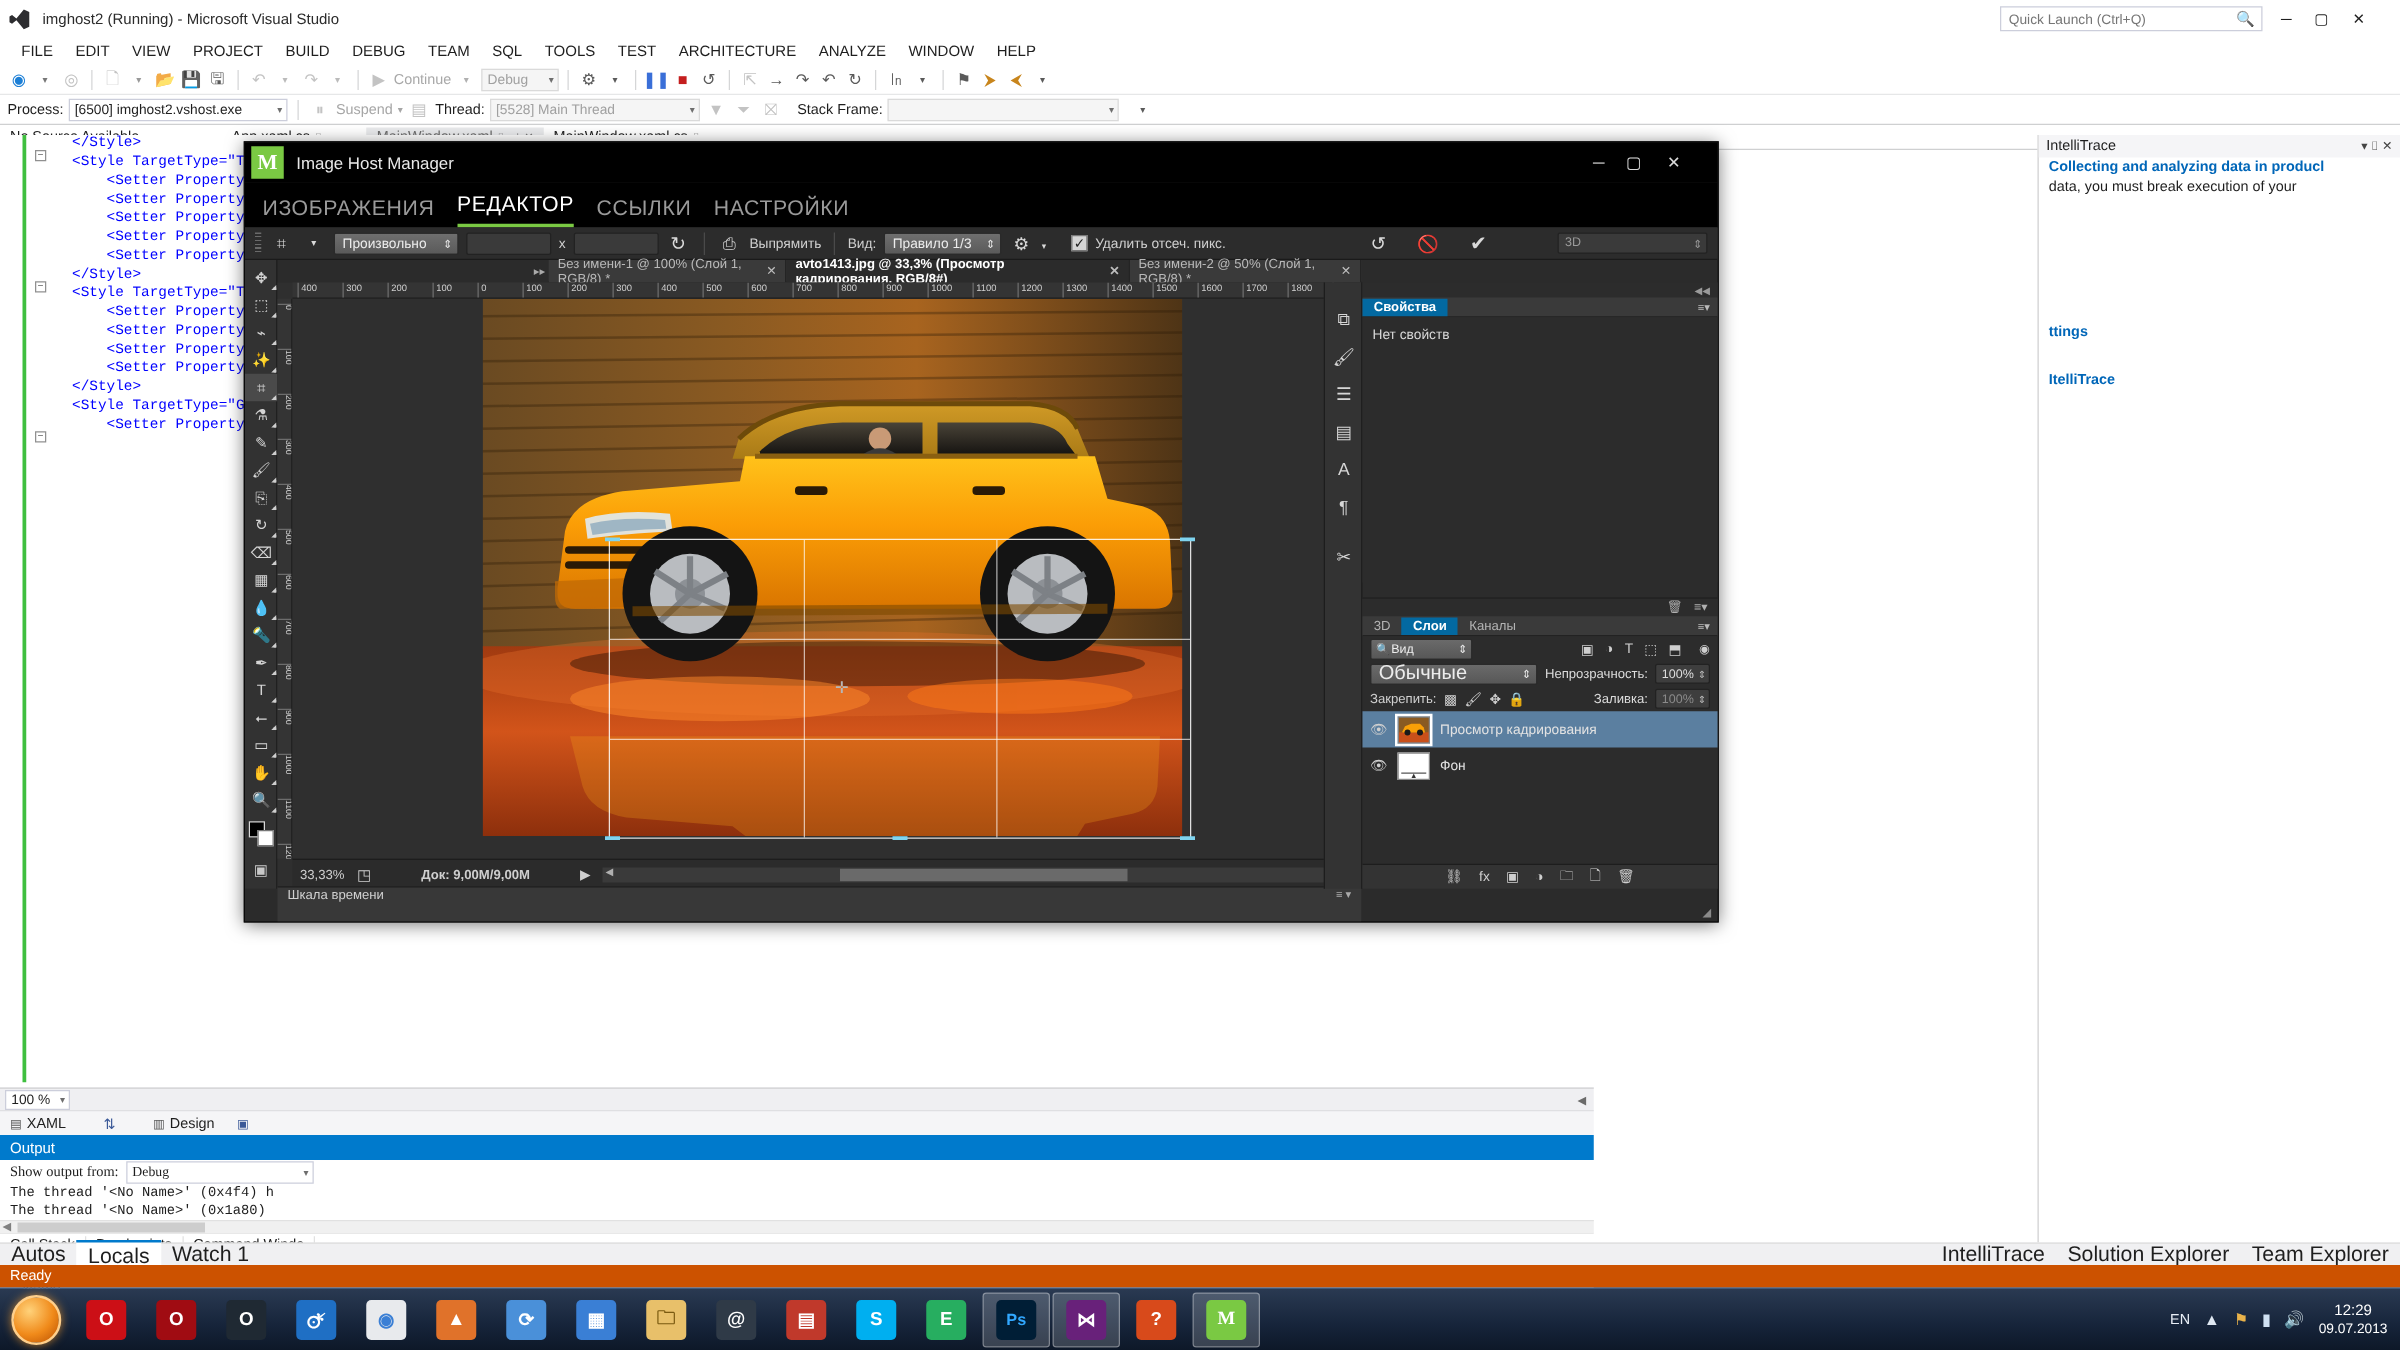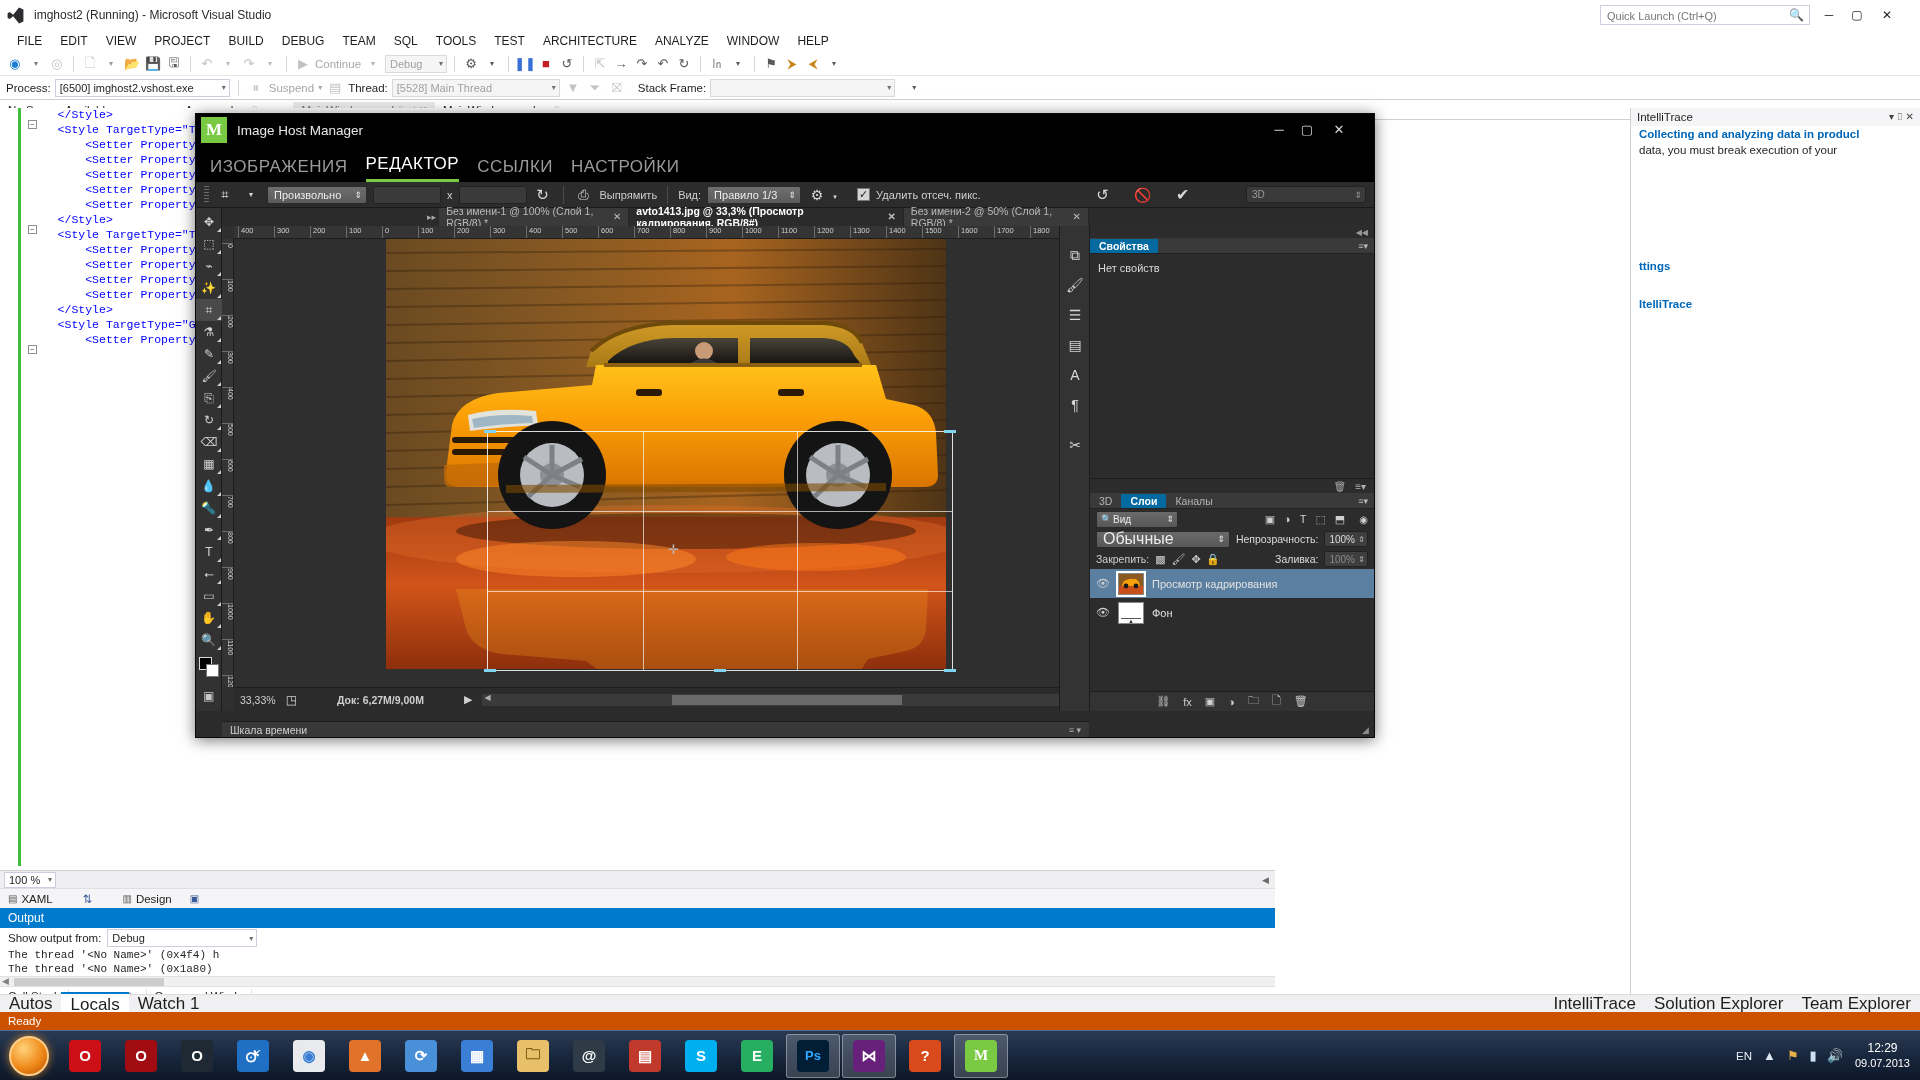--- a/index.html
+++ b/index.html
@@ -83,21 +83,21 @@
   }
   #vs-designtabs{
     position:absolute;left:0;bottom:122px;width:1275px;height:20px;background:#f5f5f7;
     display:flex;align-items:center;font-size:11.5px;gap:10px;padding-left:8px;border-top:1px solid #dfdfe2;
   }
   
   #vs-output{
     position:absolute;left:0;bottom:0;width:1275px;height:122px;background:#ffffff;
   }
   #out-header{height:20px;background:#007acc;color:#fff;display:flex;align-items:center;padding-left:8px;font-size:12px;}
-  #out-from{height:20px;display:flex;align-items:center;gap:6px;font-size:11.5px;padding-left:8px;}
+  #out-from{height:20px;display:flex;align-items:center;gap:6px;font-size:11.5px;padding-left:8px;font-family:Liberation Serif, serif;}
   #out-body{font-family:"Liberation Mono", monospace;font-size:11px;color:#1e1e1e;padding-left:8px;line-height:14px;}
   #out-scroll{height:10px;background:#f0f0f0;border-top:1px solid #e1e1e1;position:relative;}
   #out-scroll .thumbx{position:absolute;left:14px;top:1px;height:8px;width:150px;background:#cdcdcd;}
   #out-tabs{height:18px;display:flex;align-items:center;font-size:11.5px;border-top:1px solid #e1e1e1;}
   #out-tabs .t{padding:1px 8px;border-right:1px solid #e1e1e1;}
   #locals-head{height:18px;background:#f5f5f7;font-size:11.5px;padding-left:8px;display:flex;align-items:center;}
   #locals-col{height:16px;font-size:11.5px;padding-left:18px;color:#6a6a6a;display:flex;align-items:center;border-top:1px solid #e6e6e6;}
   
   #vs-right{
     position:absolute;right:0;top:108px;width:290px;bottom:36px;background:#ffffff;
@@ -193,22 +193,22 @@
   #cropbox .v1{left:33.33%;} #cropbox .v2{left:66.66%;}
   #cropbox .h1,#cropbox .h2{position:absolute;left:0;right:0;height:1px;background:rgba(255,255,255,.65);}
   #cropbox .h1{top:33.33%;} #cropbox .h2{top:66.66%;}
   .handle{position:absolute;width:9px;height:3px;background:#7fd4ef;}
   #ps-vscroll{position:absolute;right:0;top:13px;bottom:24px;width:14px;background:#2a2a2a;border-left:1px solid #1d1d1d;}
   #ps-vscroll .thumb{position:absolute;left:2px;top:110px;width:10px;height:120px;background:#6a6a6a;border-radius:2px;}
   #ps-statusbar{position:absolute;left:12px;right:0;bottom:0;height:24px;background:#2b2b2b;
     display:flex;align-items:center;font-size:10.5px;color:#cfcfcf;border-top:1px solid #1d1d1d;gap:10px;padding-left:6px;}
   #ps-hscroll{flex:1;height:12px;background:#3a3a3a;position:relative;margin-right:10px;}
   #ps-hscroll .thumbh{position:absolute;left:190px;top:1px;height:10px;width:230px;background:#6a6a6a;}
-  #ps-timeline{position:absolute;left:26px;right:285px;bottom:0;height:16px;background:#383838;
-    border-top:1px solid #1d1d1d;display:flex;align-items:center;padding-left:8px;font-size:10.5px;color:#d0d0d0;margin-top:28px;}
+  #ps-timeline{position:absolute;left:26px;right:285px;bottom:0;height:28px;background:#383838;
+    border-top:1px solid #1d1d1d;display:flex;padding-left:8px;font-size:10.5px;color:#d0d0d0;margin-top:28px;}
   
   #ps-icons{position:absolute;right:285px;top:44px;width:30px;bottom:26px;background:#333;
     border-left:1px solid #1d1d1d;}
   .picn{width:30px;height:30px;display:flex;align-items:center;justify-content:center;color:#d6d6d6;font-size:14px;}
   #ps-panels{position:absolute;right:0;top:44px;width:285px;bottom:26px;background:#2c2c2c;border-left:1px solid #1d1d1d;}
   .panel-tabbar{height:16px;background:#3a3a3a;display:flex;align-items:center;font-size:10.5px;border-bottom:1px solid #222;}
   .ptab{padding:1px 9px;color:#b4b4b4;}
   .ptab.active{background:#0369a1;color:#fff;font-weight:bold;}
   .panel-menu{margin-left:auto;color:#bbb;padding-right:6px;font-size:9px;}
   #prop-body{height:212px;background:#2c2c2c;font-size:11px;color:#d8d8d8;padding:8px;}
@@ -719,21 +719,21 @@
 
       <div id="ps-vscroll">
         <div style="position:absolute;left:3px;top:1px;font-size:8px;color:#b0b0b0;">▲</div>
         <div class="thumb"></div>
         <div style="position:absolute;left:3px;bottom:1px;font-size:8px;color:#b0b0b0;">▼</div>
       </div>
 
       <div id="ps-statusbar">
         <span>33,33%</span>
         <span style="font-size:12px;">◳</span>
-        <span style="flex:0 0 auto;margin-left:30px;font-weight:bold;">Док: 6,27M/9,00M</span>
+        <span style="flex:0 0 auto;margin-left:30px;font-weight:bold;">Док: 9,00M/9,00M</span>
         <span style="margin-left:30px;font-size:11px;">▶</span>
         <div id="ps-hscroll">
           <span style="position:absolute;left:2px;top:-1px;font-size:8px;color:#b0b0b0;">◀</span>
           <div class="thumbh"></div>
           <span style="position:absolute;right:2px;top:-1px;font-size:8px;color:#b0b0b0;">▶</span>
         </div>
       </div>
     </div>
 
     <div id="ps-timeline">

